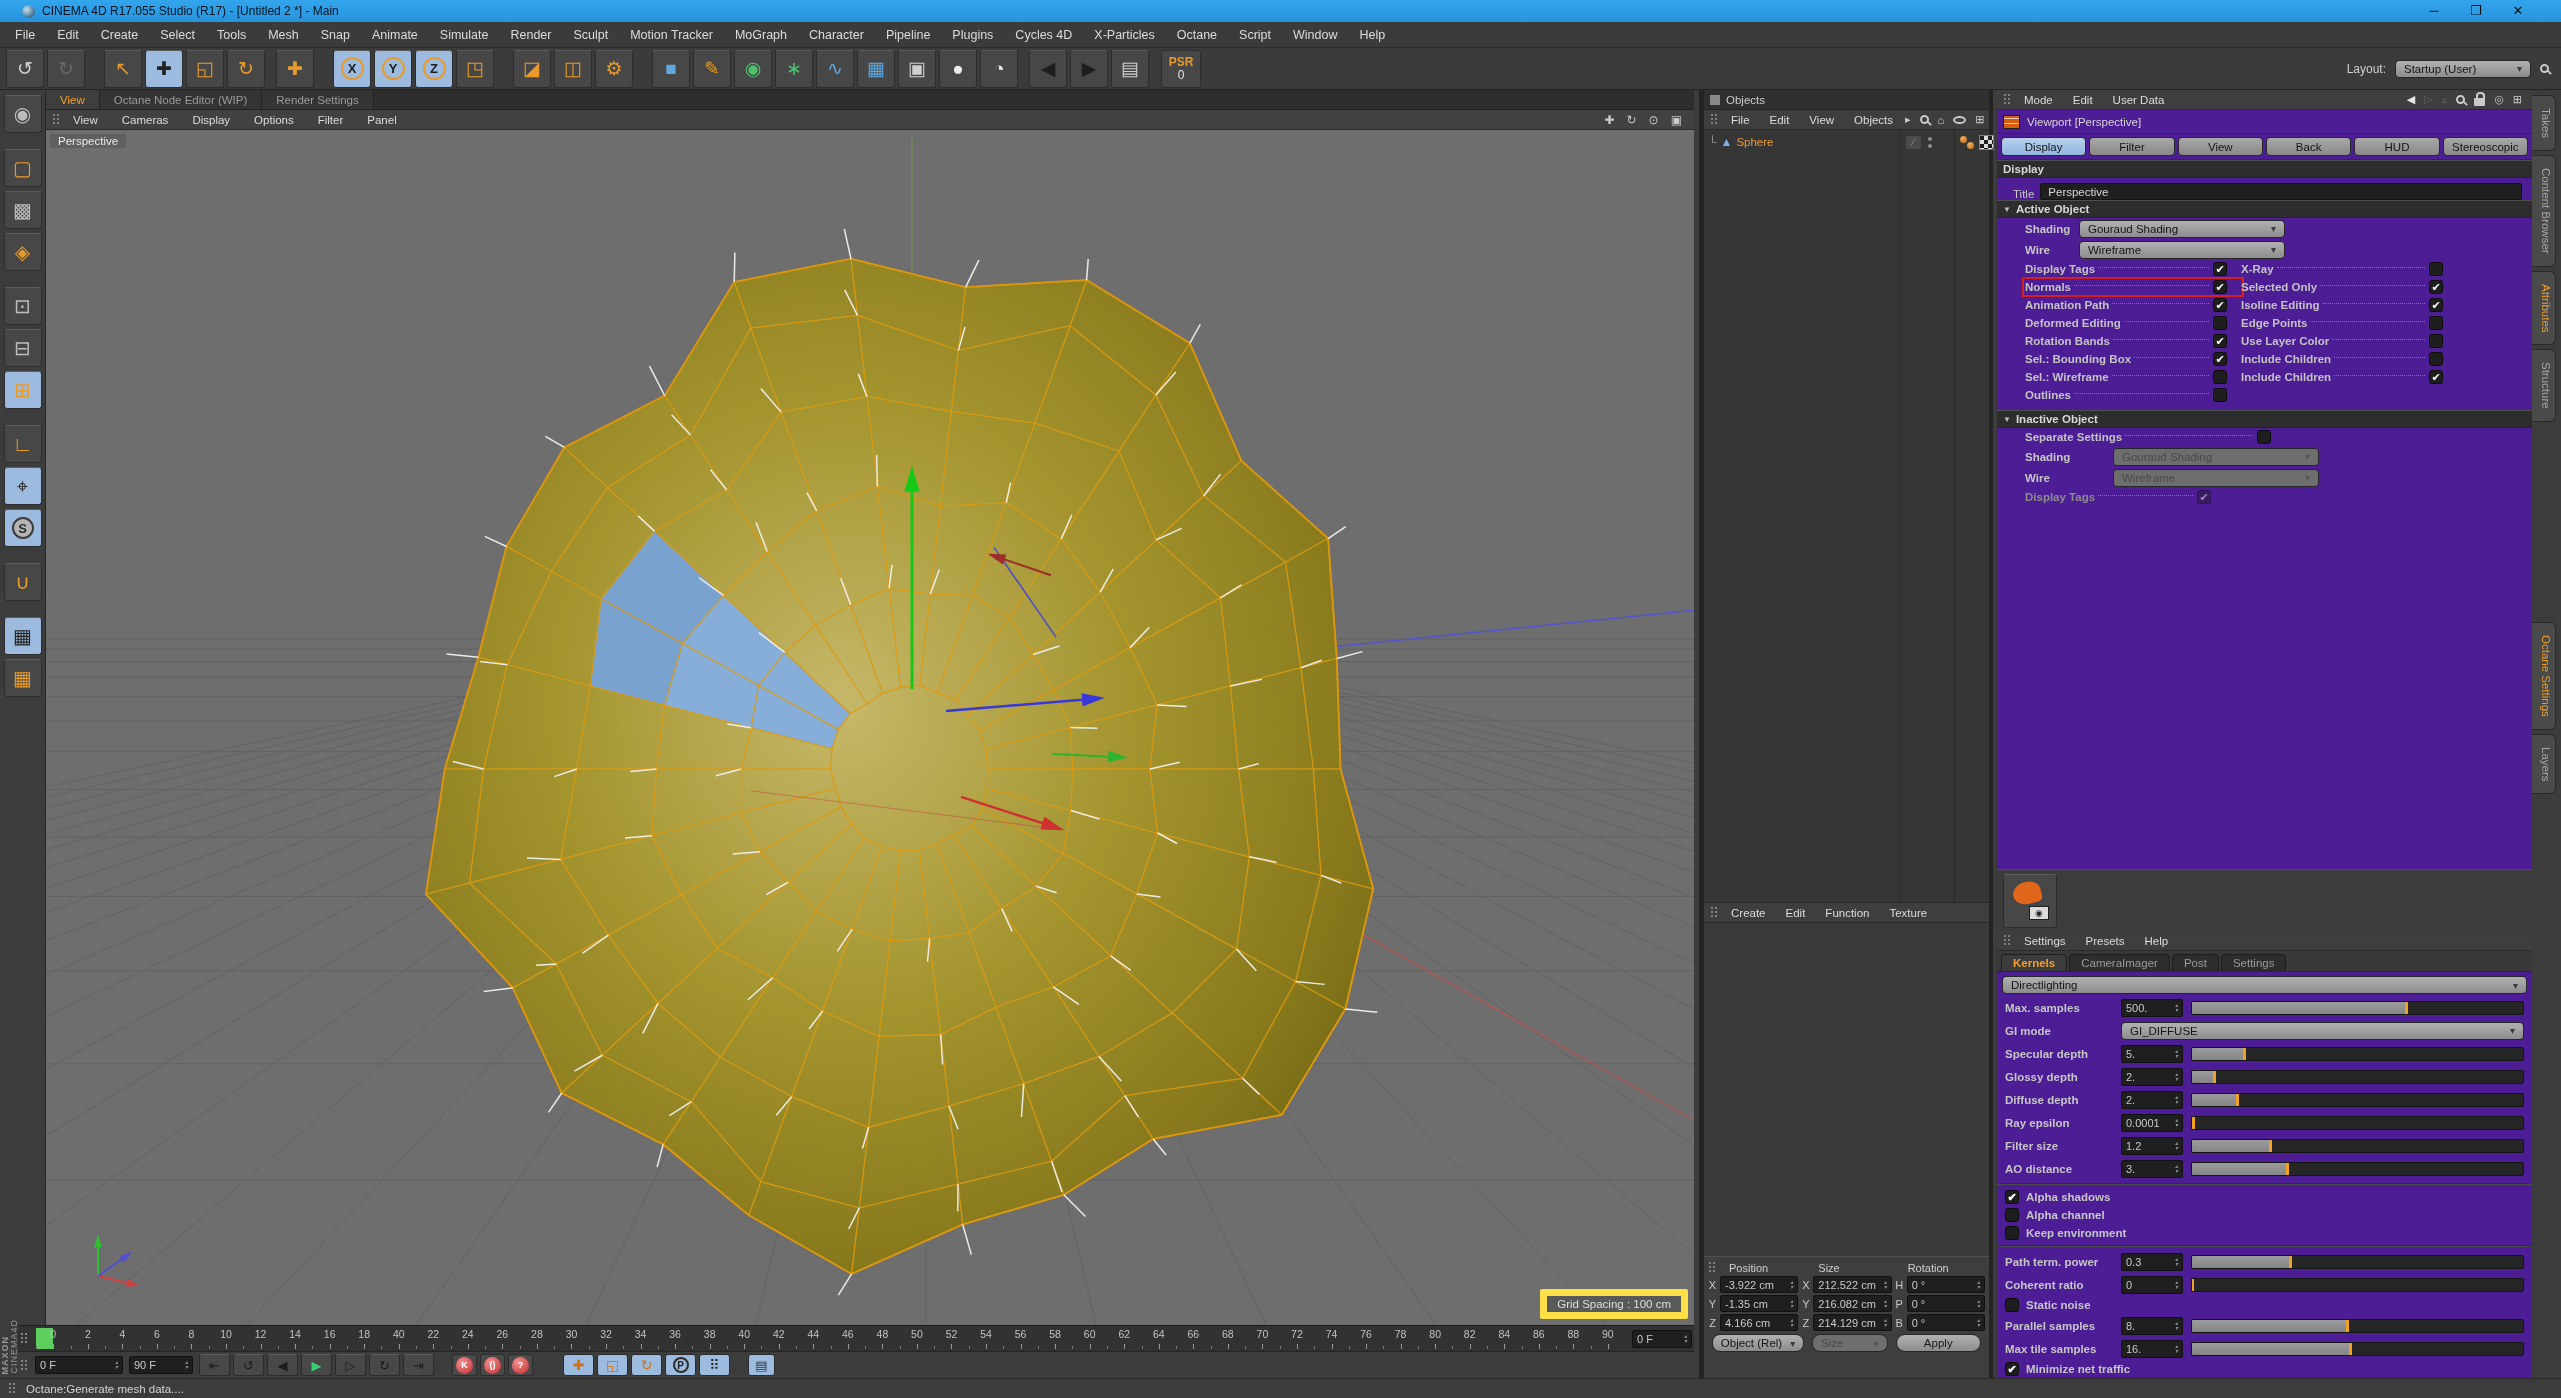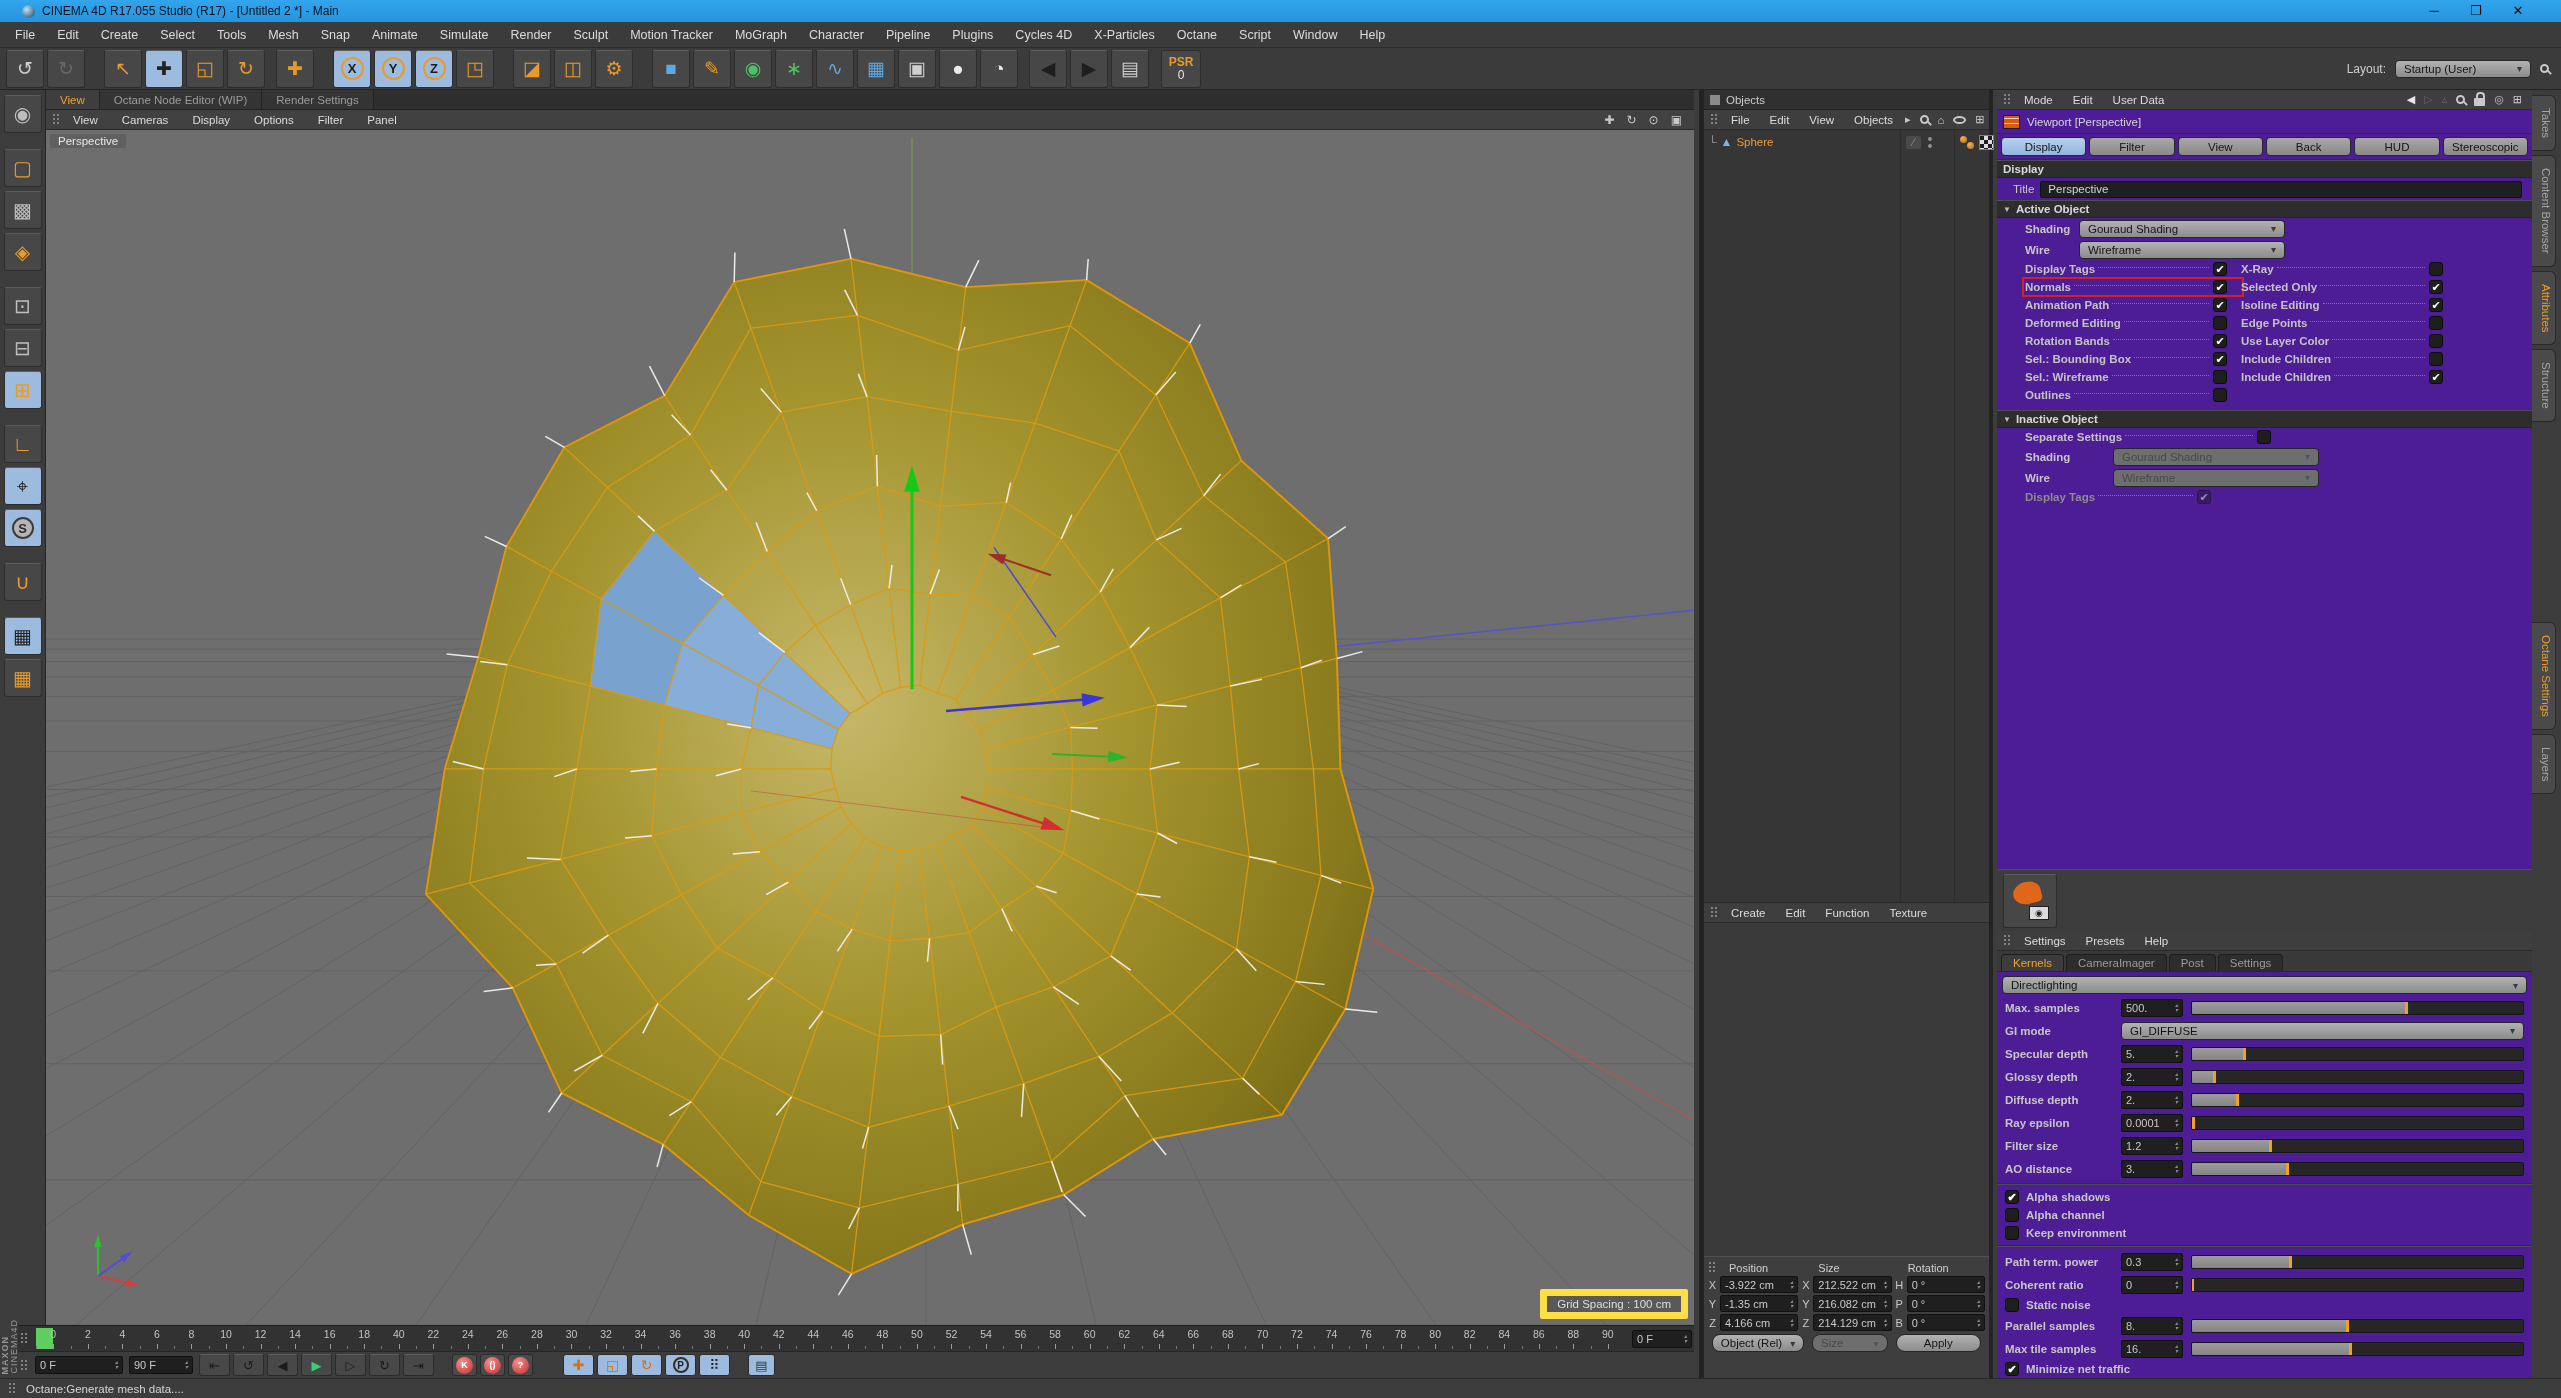--- a/index.html
+++ b/index.html
@@ -126,21 +126,21 @@
 .applybtn{width:92px;height:18px;background:linear-gradient(#b2b2b2,#8c8c8c);border:1px solid #262626;border-radius:9px;color:#161616;display:flex;align-items:center;justify-content:center;font-size:11.5px}
 
 #attrcol{position:absolute;left:1997px;top:90px;width:535px;height:1288px;background:#4c1d95;display:flex;flex-direction:column;font-size:11.5px}
 .atitle{height:24px;display:flex;align-items:center;gap:7px;padding:0 6px;border-bottom:1px solid #2e2e2e;color:#d5d5d5}
 .vp-ic{width:17px;height:14px;background:repeating-linear-gradient(0deg,#d85c10 0 4px,#e8cdb8 4px 5px),#d85c10;border:1px solid #1e1e1e}
 .atabs{display:flex;gap:3px;padding:3px 4px;border-bottom:1px solid #2e2e2e}
 .atab{flex:1;height:19px;border-radius:4px;background:linear-gradient(#a8a8a8,#898989);color:#141414;display:flex;align-items:center;justify-content:center;border:1px solid #282828;font-size:11.5px}
 .atab.active{background:linear-gradient(#b8d0ec,#92b6e0)}
 .sec{height:18px;background:#2d2d2d;border-top:1px solid #4e4e4e;border-bottom:1px solid #242424;color:#d8d8d8;display:flex;align-items:center;padding:0 6px;gap:5px;font-weight:bold}
 .sec .tri{font-size:8px;color:#bdbdbd}
-.frow{display:flex;align-items:center;height:22px;padding:0 10px 0 16px;gap:6px;color:#c9c9c9}
+.frow{display:flex;align-items:flex-end;height:22px;padding:0 10px 0 16px;gap:6px;color:#c9c9c9}
 .field{flex:1;height:17px;background:#1f1f1f;border:1px solid #121212;border-radius:2px;display:flex;align-items:center;padding:0 7px;color:#d6d6d6}
 .ddrow{display:flex;align-items:center;height:21px;padding-left:28px;gap:4px}
 .ddlbl{width:50px;font-weight:bold;color:#c6c6c6;white-space:nowrap}
 .ddrow .dd{width:206px}
 .arow{display:flex;height:18px;align-items:center;padding-left:28px}
 .acell{width:216px;display:flex;align-items:center;padding-right:14px}
 .albl{color:#c3c3c3;white-space:nowrap;font-weight:bold}
 .leader{flex:1;border-bottom:1px dotted #7a7a7a;margin:0 4px 4px 3px;min-width:6px}
 .albl:empty~.leader,.albl:empty~.cb{display:none}
 .cb{flex:0 0 14px;width:14px;height:14px;background:#1e1e1e;border:1px solid #0d0d0d;border-radius:3px;color:#fff;font-size:11px;line-height:12px;text-align:center}
@@ -148,21 +148,21 @@
 .cb.dis{opacity:.45}
 .hl .acell:first-child{outline:2px solid #d32121;outline-offset:1px}
 .filler{flex:1}
 
 .oicon-row{height:62px;background:#3c3c3c;border-top:1px solid #4e4e4e;display:flex;align-items:center;padding-left:6px}
 .oicon{width:54px;height:54px;background:#474747;border:1px solid #2c2c2c;border-top-color:#5e5e5e;border-radius:3px;position:relative}
 .oicon .h1{position:absolute;left:9px;top:7px;width:28px;height:22px;background:#e0661a;border-radius:60% 55% 25% 60%;transform:rotate(-14deg)}
 .oicon .h2{position:absolute;right:7px;bottom:7px;width:20px;height:14px;background:#dcdcdc;border:1px solid #1f1f1f;display:flex;align-items:center;justify-content:center;font-size:9px;color:#1f1f1f}
 .otabs{display:flex;padding:3px 4px 0;gap:2px;border-bottom:1px solid #292929;background:#393939}
 .otab{background:#2d2d2d;color:#9a9a9a;padding:2px 11px;border:1px solid #1e1e1e;border-bottom:none;border-radius:4px 4px 0 0;font-size:11.5px}
-.otab.active{color:#f0a030;background:#3c3c3c;font-weight:normal}
+.otab.active{color:#f0a030;background:#3c3c3c;font-weight:bold}
 .okernel{padding:4px 5px 2px}
 .orow{display:flex;align-items:center;height:23px;padding:0 8px;gap:8px}
 .olbl{width:108px;font-weight:bold;color:#c6c6c6;white-space:nowrap;font-size:11.5px}
 .ospin{width:62px}
 .sl{flex:1;height:14px;background:#262626;border:1px solid #151515;border-radius:2px;position:relative;overflow:hidden}
 .fill{position:absolute;left:0;top:0;bottom:0;background:linear-gradient(#9c9c9c,#858585)}
 .mark{position:absolute;top:0;bottom:0;width:3px;background:#f0a224}
 .oddrow{display:flex;align-items:center;height:23px;padding:0 8px;gap:8px}
 .oddrow .dd{flex:1}
 .ocheck{display:flex;align-items:center;height:18px;padding:0 8px;gap:7px;font-weight:bold;color:#c6c6c6;font-size:11.5px}

